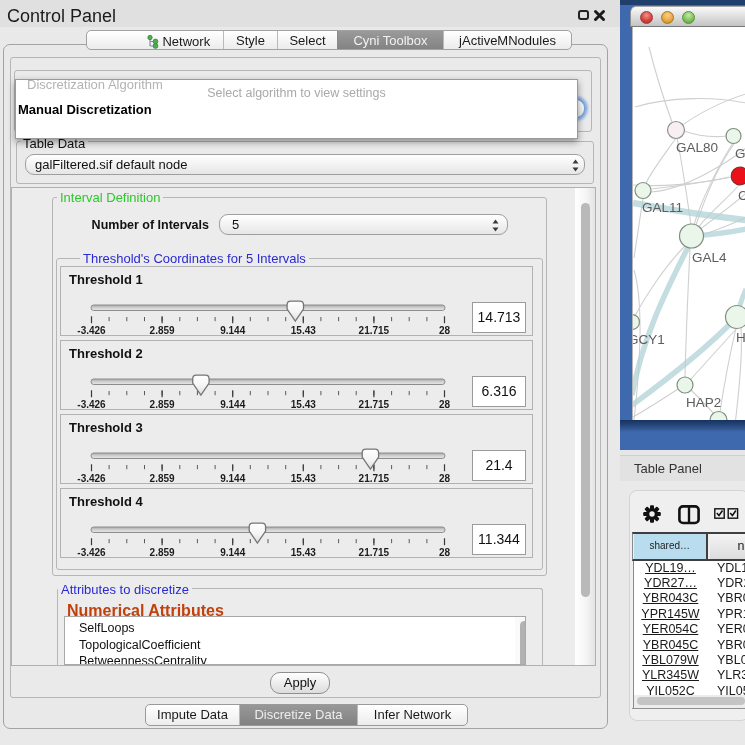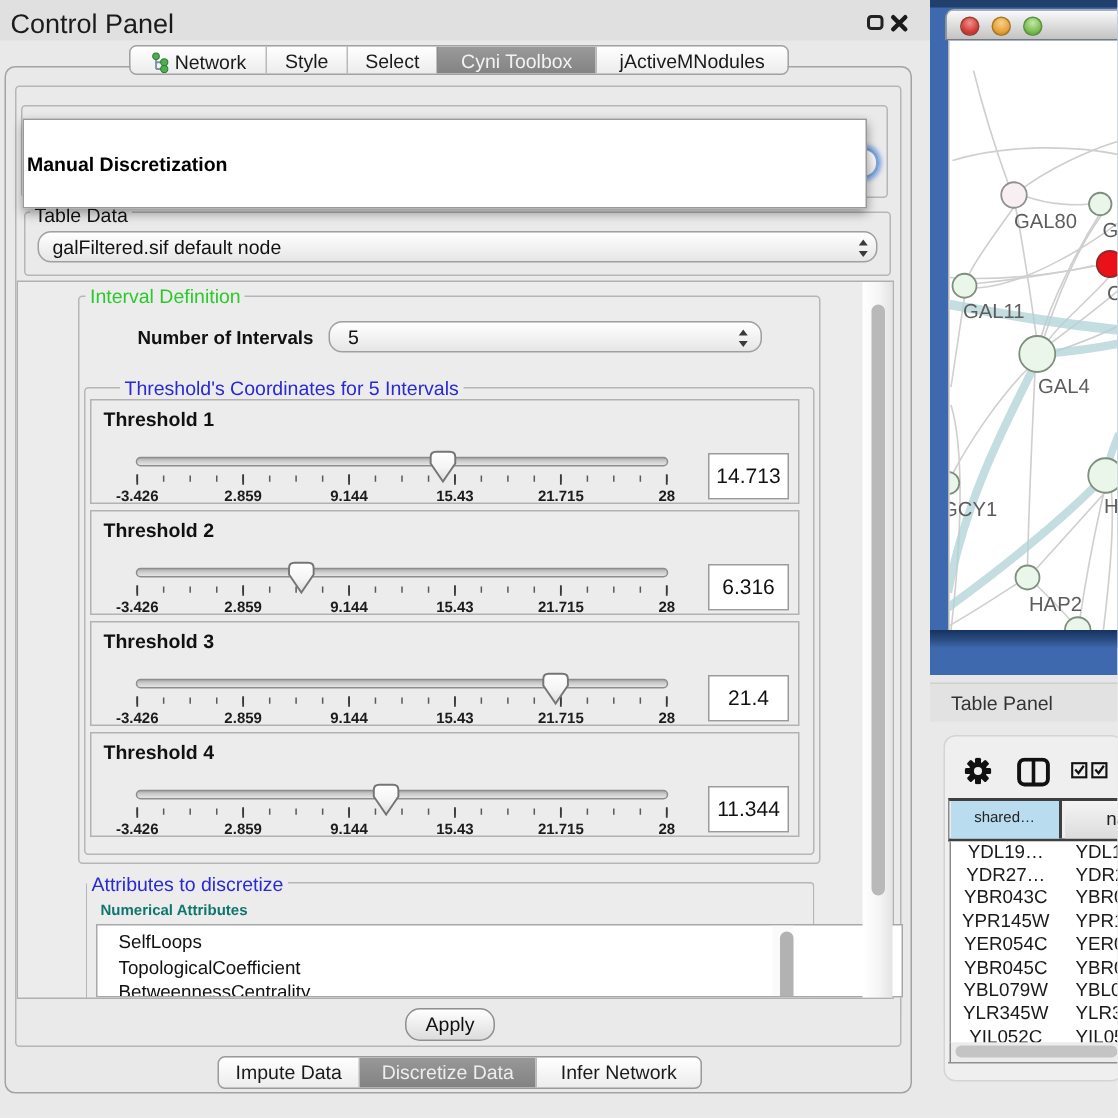--- a/index.html
+++ b/index.html
@@ -4,21 +4,21 @@
 html,body { width:745px; height:745px; overflow:hidden; }
 body { font-family:"Liberation Sans", sans-serif; background:#e9e9e9; position:relative; }
 .abs { position:absolute; }
 
 
 #titlebar { left:0; top:0; width:620px; height:27px; background:#e0e0e0; }
 #titlebar .t { position:absolute; left:7px; top:6px; font-size:18px; color:#1b1b1b; }
 #floatbtn { position:absolute; left:578px; top:10px; width:11px; height:10px; border:2px solid #222; border-radius:3px; }
 
 
-#toptabs { left:86px; top:30px; height:20px; display:flex; border:1px solid #a2a2a2; border-radius:5px; overflow:hidden; background:linear-gradient(#ffffff,#ececec); z-index:5; }
+#toptabs { left:86px; top:30px; height:20px; display:flex; border:1px solid #a2a2a2; border-radius:5px; overflow:hidden; background:linear-gradient(#ffffff,#ececec); z-index:5;padding-left:46px; }
 #toptabs .seg { height:100%; font-size:13px; color:#1a1a1a; text-align:center; line-height:19px; }
 #toptabs .seg + .seg { border-left:1px solid #b9b9b9; }
 #toptabs .dark { background:linear-gradient(#9a9a9a,#838383); color:#f2f2f2; border-left:1px solid #8a8a8a !important; }
 
 
 #outerpanel { left:3px; top:44px; width:605px; height:685px; border:1px solid #a3a3a3; border-radius:7px; background:#e9e9e9; }
 #innerpanel { left:10px; top:57px; width:591px; height:641px; border:1px solid #b6b6b6; border-radius:3px; background:#eaeaea; }
 
 .group { position:absolute; border:1px solid #b6b6b6; border-radius:3px; }
 .gtitle { position:absolute; font-size:13px; padding:0 3px; }
@@ -43,22 +43,22 @@
 #nilabel { left:86px; top:218px; width:123px; text-align:right; font-size:12.5px; font-weight:bold; color:#111; }
 #thgroup { left:56px; top:258px; width:487px; height:312px; }
 #thtitle { left:80px; top:251px; color:#2929d6; background:#ececec; }
 
 .tbox { position:absolute; left:60px; width:473px; height:70px; border:1px solid #b2b2b2; background:#ececec; }
 .ttitle { position:absolute; left:8px; top:5px; font-size:13px; font-weight:bold; color:#111; }
 .tval { position:absolute; left:411px; top:35px; width:54px; height:31px; border:1px solid #9b9b9b; background:#fff; font-size:14px; color:#111; text-align:center; line-height:29px; }
 
 #attrgroup { left:57px; top:588px; width:486px; height:78px; border-bottom:none; border-radius:3px 3px 0 0; }
 #attrtitle { left:58px; top:582px; color:#2929d6; background:#ececec; }
-#numattr { left:67px; top:602px; font-size:10px; font-weight:bold; color:#0f766e; }
-#attrlist { left:64px; top:616px; width:538px; height:49px; background:#fff; border:1px solid #a8a8a8; overflow:hidden; }
+#numattr { left:67px; top:602px; font-size:16px; font-weight:bold; color:#c2410c; }
+#attrlist { left:64px; top:616px; width:462px; height:49px; background:#fff; border:1px solid #a8a8a8; overflow:hidden; }
 #attrlist .item { position:absolute; left:14px; font-size:12.5px; color:#111; }
 #listtrack { position:absolute; left:450px; top:0; width:14px; height:49px; background:#fafafa; }
 #listthumb { position:absolute; left:454.5px; top:4px; width:9px; height:60px; border-radius:4.5px; background:#b2b2b2; }
 
 #applybtn { left:270px; top:672px; width:60px; height:22px; border:1px solid #8f8f8f; border-radius:10px; background:linear-gradient(#ffffff,#dcdcdc); font-size:13px; color:#111; text-align:center; line-height:20px; }
 
 #bottabs { left:145px; top:704px; height:22px; display:flex; border:1px solid #9a9a9a; border-radius:5px; overflow:hidden; background:linear-gradient(#ffffff,#ececec); }
 #bottabs .seg { height:100%; font-size:13px; color:#1a1a1a; text-align:center; line-height:20px; }
 #bottabs .seg + .seg { border-left:1px solid #b9b9b9; }
 #bottabs .dark { background:linear-gradient(#989898,#828282); color:#ededed; }
@@ -82,21 +82,21 @@
 
 #tpbar { left:620px; top:455px; width:125px; height:26px; background:#e2e2e2; border-top:1px solid #cfcfcf; }
 #tpbar .t { position:absolute; left:14px; top:5px; font-size:13px; color:#333; }
 #tablewrap { left:629px; top:490px; width:120px; height:231px; background:#efefef; border:1px solid #d4d4d4; border-radius:8px; }
 
 #thead { left:632px; top:532px; width:113px; height:28.5px; border-top:2px solid #3f3f3f; border-bottom:2px solid #3f3f3f; border-left:1px solid #8a8a8a; }
 #thc1 { position:absolute; left:1px; top:0; width:73.5px; height:24.5px; background:#b9ddee; font-size:10px; color:#222; text-align:center; line-height:24px; border-right:2px solid #3f3f3f; }
 #thc2 { position:absolute; left:76.5px; top:0; width:36.5px; height:24.5px; background:linear-gradient(#f4f4f4,#dcdcdc); font-size:12.5px; color:#222; padding-left:28px; line-height:24px; overflow:hidden; }
 #tbody { left:633px; top:560.5px; width:112px; height:134px; background:#fff; overflow:hidden; border-left:1px solid #8a8a8a; }
 .trow { position:absolute; left:0; width:200px; height:15.4px; font-size:12.5px; color:#1a1a1a; }
-.tc1 { position:absolute; left:0; width:73px; text-align:center; }
+.tc1 { position:absolute; left:0; width:73px; text-align:center;text-decoration:underline; }
 .tc2 { position:absolute; left:83px; }
 #htrack { left:633px; top:694.5px; width:112px; height:13px; background:#ececec; border-left:1px solid #8a8a8a; }
 #hthumb { left:637px; top:697px; width:108px; height:8px; border-radius:4px; background:#c4c4c4; }
 #tbot { left:632px; top:707.5px; width:113px; height:1.5px; background:#909090; }
 </style></head>
 <body>
 
 <div class="abs" id="titlebar">
     <span class="t">Control Panel</span>
   </div>
@@ -245,20 +245,24 @@
 
 <div class="abs" id="applybtn">Apply</div>
 
 <div class="abs" id="bottabs">
   <div class="seg" style="width:93px">Impute Data</div>
   <div class="seg dark" style="width:118px">Discretize Data</div>
   <div class="seg" style="width:110px">Infer Network</div>
 </div>
 
 <div class="abs" id="popup">
+  <div class="ph">
+      <span class="faded">Discretization Algorithm</span>
+      <span class="sel">Select algorithm to view settings</span>
+    </div>
   <div class="it1">Manual Discretization</div>
 </div>
 
 <div class="abs" id="bluebg"></div>
 <div class="abs" id="graysep"></div>
 <div class="abs" id="navytop"></div>
 <div class="abs" id="wintitle">
   <div class="light" style="left:9px;background:radial-gradient(circle at 50% 30%,#f2918c,#d23f38 60%,#9e322d);border:1px solid #9e3b35"></div>
   <div class="light" style="left:30px;background:radial-gradient(circle at 50% 30%,#f7d08a,#e8a33d 60%,#b57c28);border:1px solid #a8791f"></div>
   <div class="light" style="left:51px;background:radial-gradient(circle at 50% 30%,#c2e8a8,#7dbf55 60%,#55913a);border:1px solid #58923c"></div>

